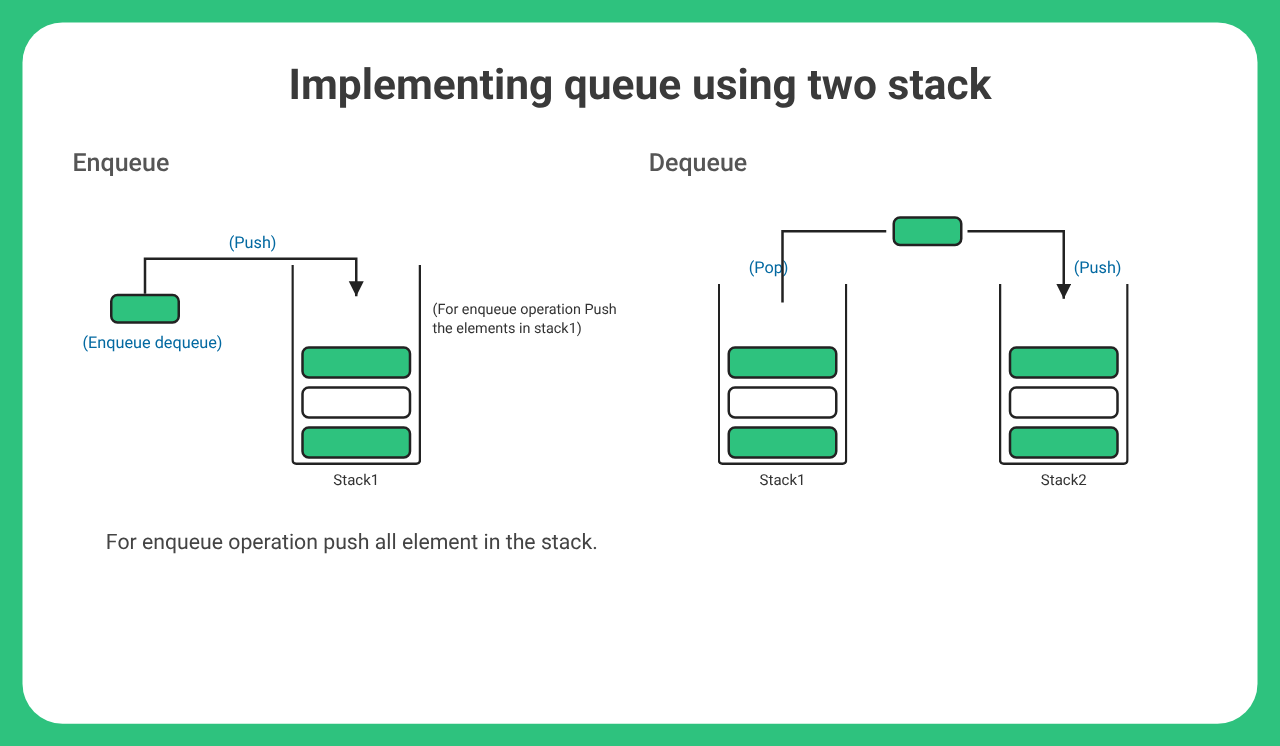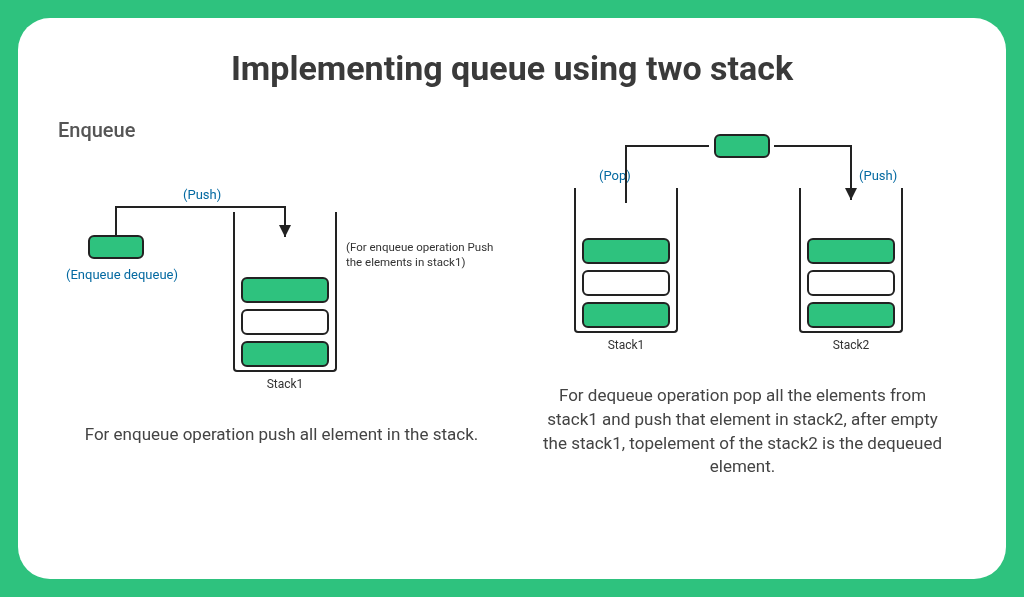--- a/index.html
+++ b/index.html
@@ -147,20 +147,21 @@
           </defs>
 
           <path d="M58 78 L58 50 L227 50 L227 80" stroke="#222" stroke-width="2" fill="none" marker-end="url(#arrA)"></path>
         </svg>
       </div>
 
       <div class="desc">For enqueue operation push all element in the stack.</div>
     </div>
 
     <div class="col">
+      <div class="section-heading">Dequeue</div>
 
       <div class="diagram-area">
 
         <div class="element-box" style="left:195px; top:16px;"></div>
 
         <div class="small-label" style="left:80px; top:50px;">(Pop)</div>
         <div class="small-label" style="left:340px; top:50px;">(Push)</div>
 
         <div class="stack" style="left:55px; top:70px; height:145px;">
           <div class="gap"></div>
@@ -184,17 +185,16 @@
               <path d="M0,0 L6,3 L0,6 Z" fill="#222"></path>
             </marker>
           </defs>
 
           <path d="M107 85 L107 28 L190 28" stroke="#222" stroke-width="2" fill="none"></path>
 
           <path d="M255 28 L332 28 L332 82" stroke="#222" stroke-width="2" fill="none" marker-end="url(#arrB)"></path>
         </svg>
       </div>
 
-      <div class="desc">For dequeue operation pop all the elements from stack1 and push that element in stack2, after empty the stack1, topelement of the stack2 is the dequeued element.</div>
     </div>
 
   </div>
 </div>
 
 </body></html>

